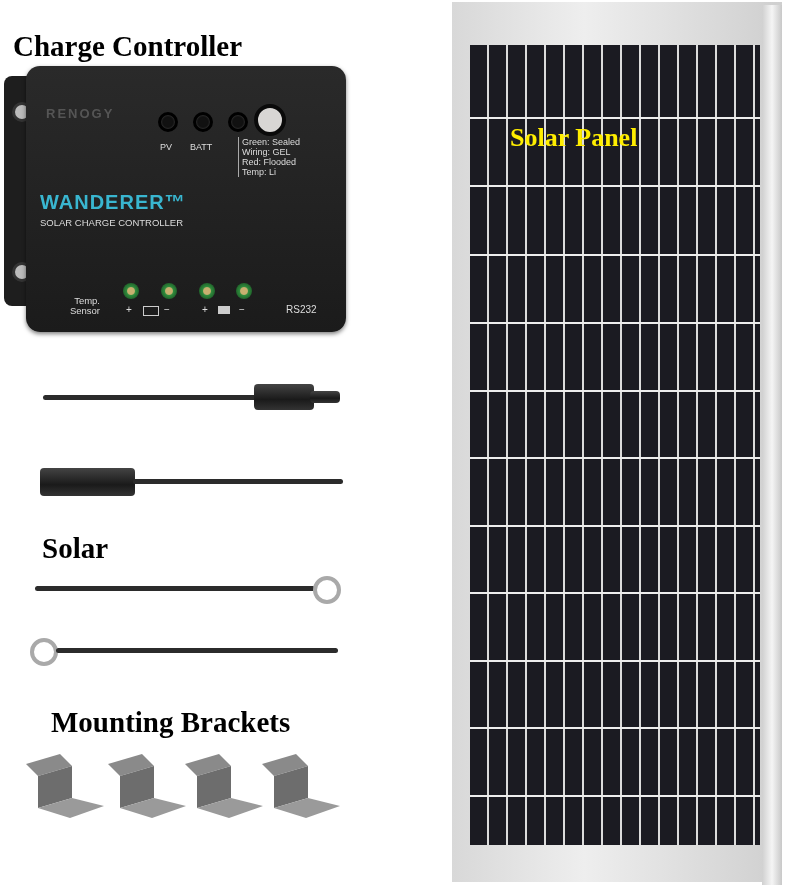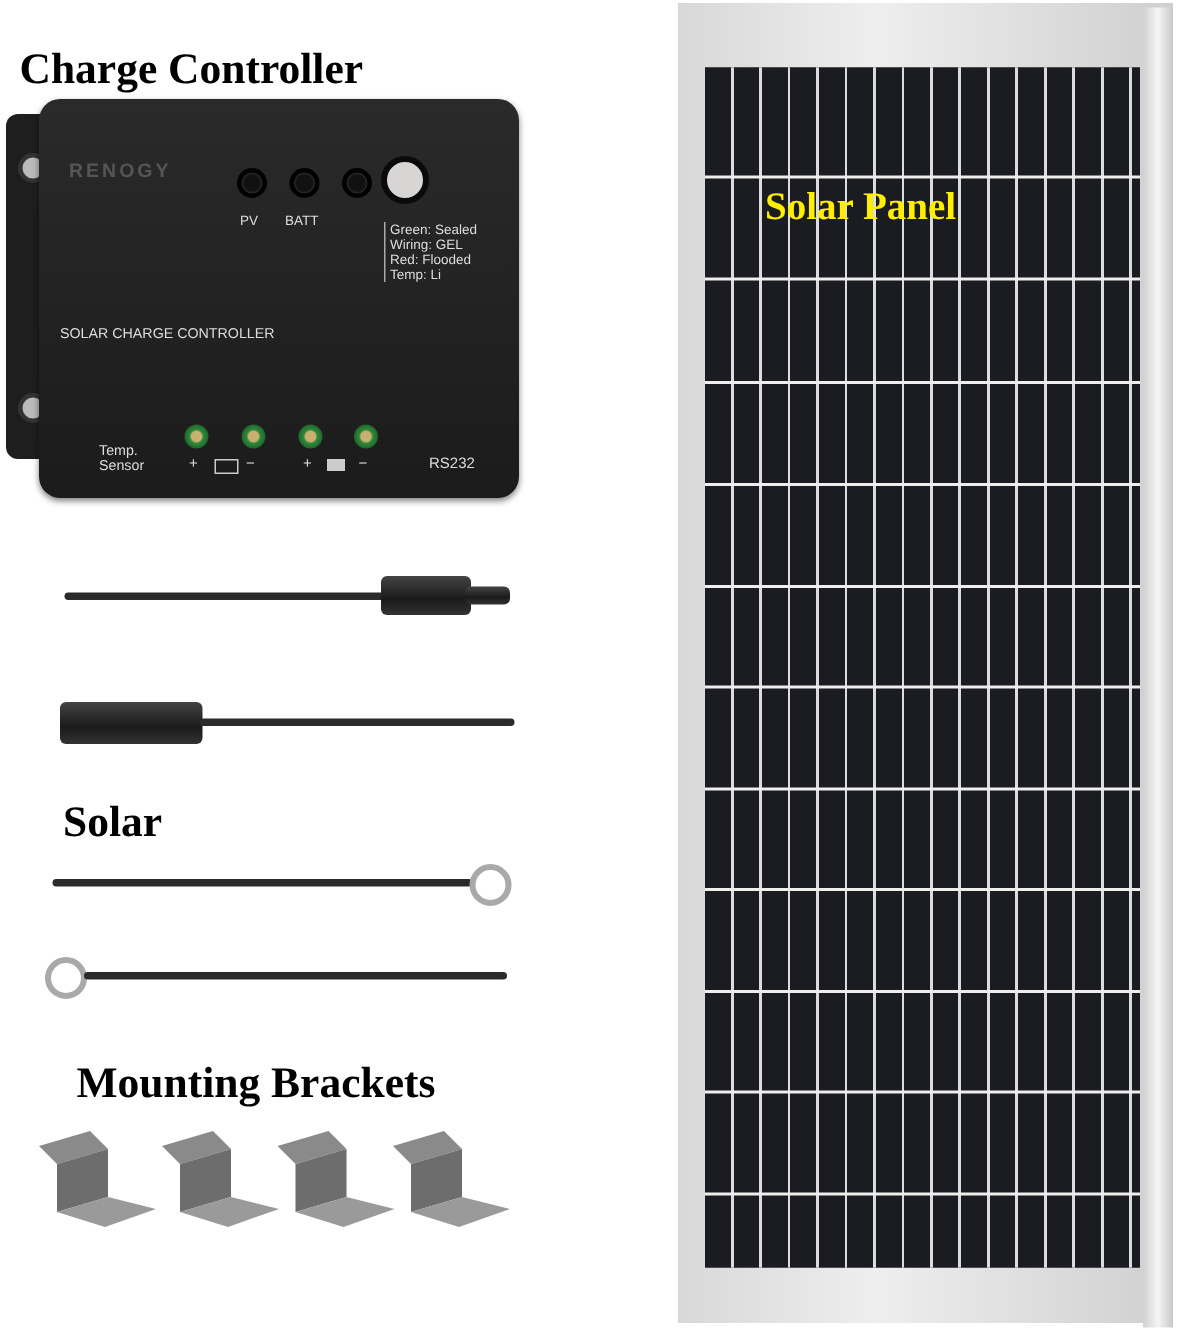--- a/index.html
+++ b/index.html
@@ -13,21 +13,21 @@
   
   .cc-wrap{position:absolute;left:4px;top:66px;width:340px;height:266px;}
   .cc-ear{position:absolute;top:10px;width:40px;height:230px;background:#1e1e1e;border-radius:8px;}
   .cc-ear.l{left:0;} .cc-ear.r{right:0;}
   .cc-hole{position:absolute;width:14px;height:14px;border-radius:50%;background:#bbb;border:3px solid #333;}
   .cc-body{position:absolute;left:22px;top:0;width:320px;height:266px;background:linear-gradient(180deg,#2a2a2a,#1b1b1b);border-radius:14px;box-shadow:0 2px 4px rgba(0,0,0,.5);}
   .cc-text{position:absolute;color:#ddd;font-size:9px;}
   .cc-brand{left:20px;top:40px;color:#555;font-size:13px;letter-spacing:2px;font-weight:bold;}
   .led{position:absolute;width:14px;height:14px;border-radius:50%;background:#111;border:3px solid #000;box-shadow:inset 0 0 2px #555;}
   .btn{position:absolute;width:24px;height:24px;border-radius:50%;background:#d8d6d4;border:4px solid #0a0a0a;}
-  .cc-legend{left:212px;top:82px;line-height:10px;border-left:1px solid #aaa;padding-left:3px;margin-left:18px;}
+  .cc-legend{left:212px;top:71px;line-height:10px;border-left:1px solid #aaa;padding-left:3px;}
   .cc-title{left:14px;top:125px;color:#39b6d0;font-size:20px;font-weight:bold;letter-spacing:1px;}
   .cc-sub{left:14px;top:151px;font-size:9.5px;color:#ddd;text-align:right;}
   .term{position:absolute;top:217px;width:16px;height:16px;border-radius:50%;background:radial-gradient(#c8b070 30%,#2e8a3c 40%,#1d5a26 80%);}
   .cc-bottom{top:238px;font-size:10px;}
 
   
   .cable{position:absolute;height:5px;background:#2b2b2b;border-radius:3px;}
   .conn{position:absolute;background:linear-gradient(180deg,#444,#1a1a1a 60%,#333);border-radius:4px;}
   .ring{position:absolute;width:20px;height:20px;border-radius:50%;border:4px solid #a9a9a9;background:#fff;}
 
@@ -64,22 +64,23 @@
     <div class="led" style="left:202px;top:46px"></div>
     <div class="btn" style="left:228px;top:38px"></div>
     <div class="cc-text" style="left:134px;top:76px">PV</div>
     <div class="cc-text" style="left:164px;top:76px">BATT</div>
     <div class="cc-text cc-legend">
       <div>Green: Sealed</div>
       <div>Wiring: GEL</div>
       <div>Red: Flooded</div>
       <div>Temp: Li</div>
     </div>
+    <div class="cc-text cc-title">WANDERER™</div>
     <div class="cc-text cc-sub">SOLAR CHARGE CONTROLLER</div>
-    <div class="cc-text" style="left:40px;top:230px;width:34px;font-size:9.5px;line-height:10px;">Temp. Sensor</div>
+    <div class="cc-text" style="left:40px;top:230px;width:34px;font-size:9.5px;line-height:10px;text-align:right;">Temp. Sensor</div>
     <div class="term" style="left:97px"></div>
     <div class="term" style="left:135px"></div>
     <div class="term" style="left:173px"></div>
     <div class="term" style="left:210px"></div>
     <div class="cc-text cc-bottom" style="left:100px">+</div>
     <div class="cc-text cc-bottom" style="left:117px;top:240px;width:14px;height:8px;border:1px solid #ccc;"></div>
     <div class="cc-text cc-bottom" style="left:138px">−</div>
     <div class="cc-text cc-bottom" style="left:176px">+</div>
     <div class="cc-text cc-bottom" style="left:192px;top:240px;width:12px;height:8px;background:#ccc;"></div>
     <div class="cc-text cc-bottom" style="left:213px">−</div>

